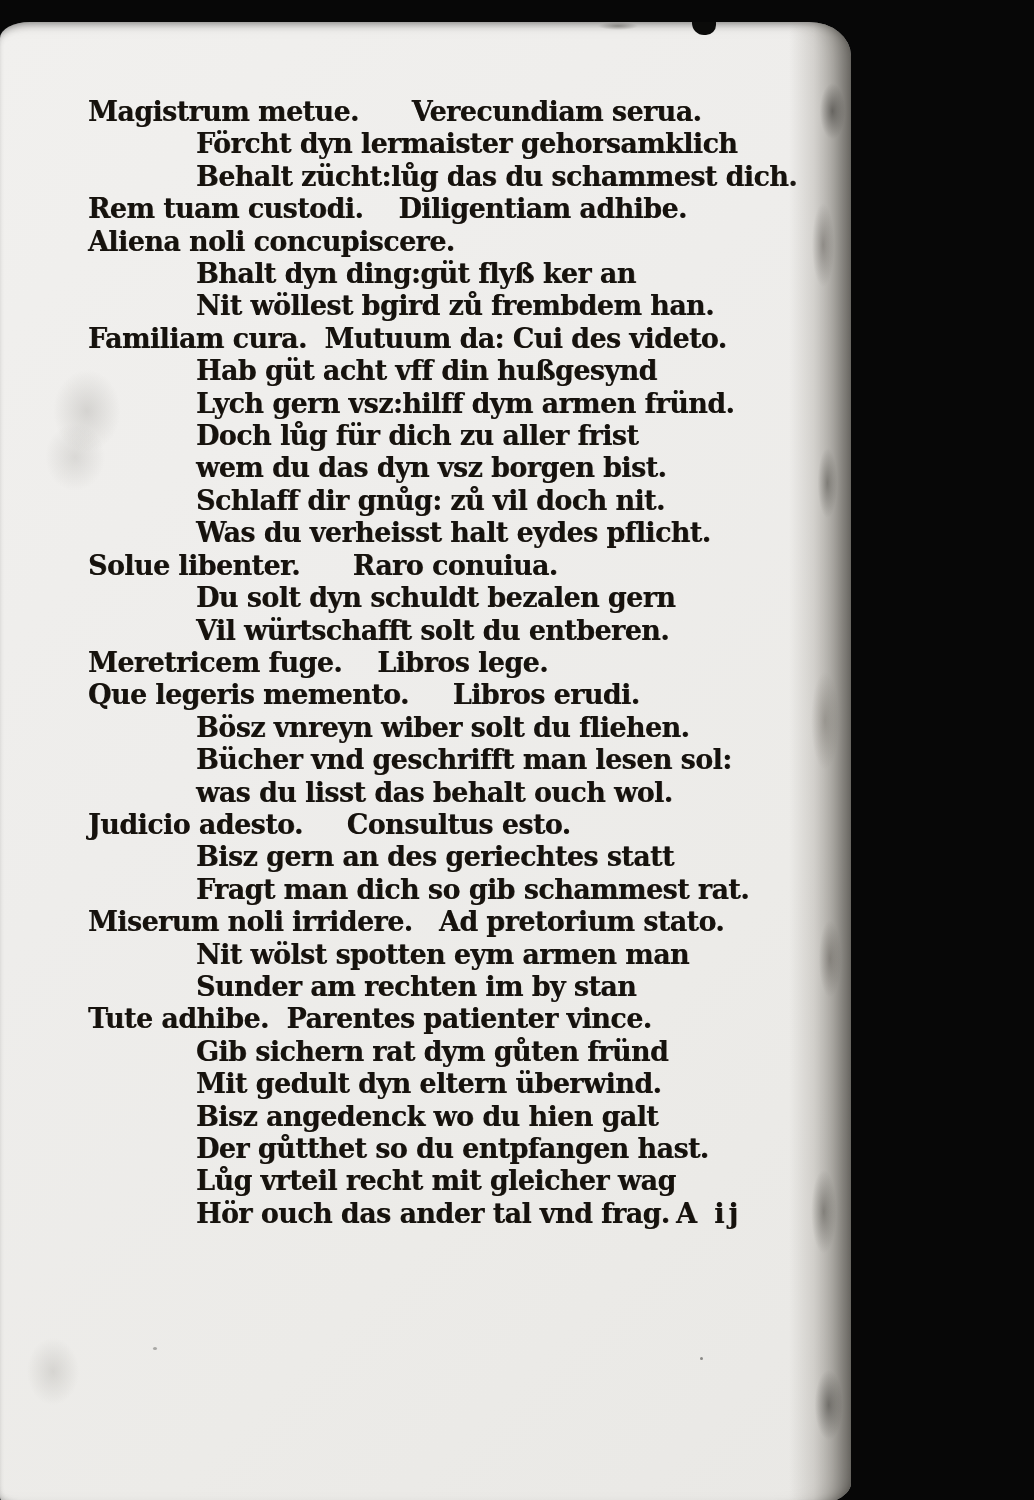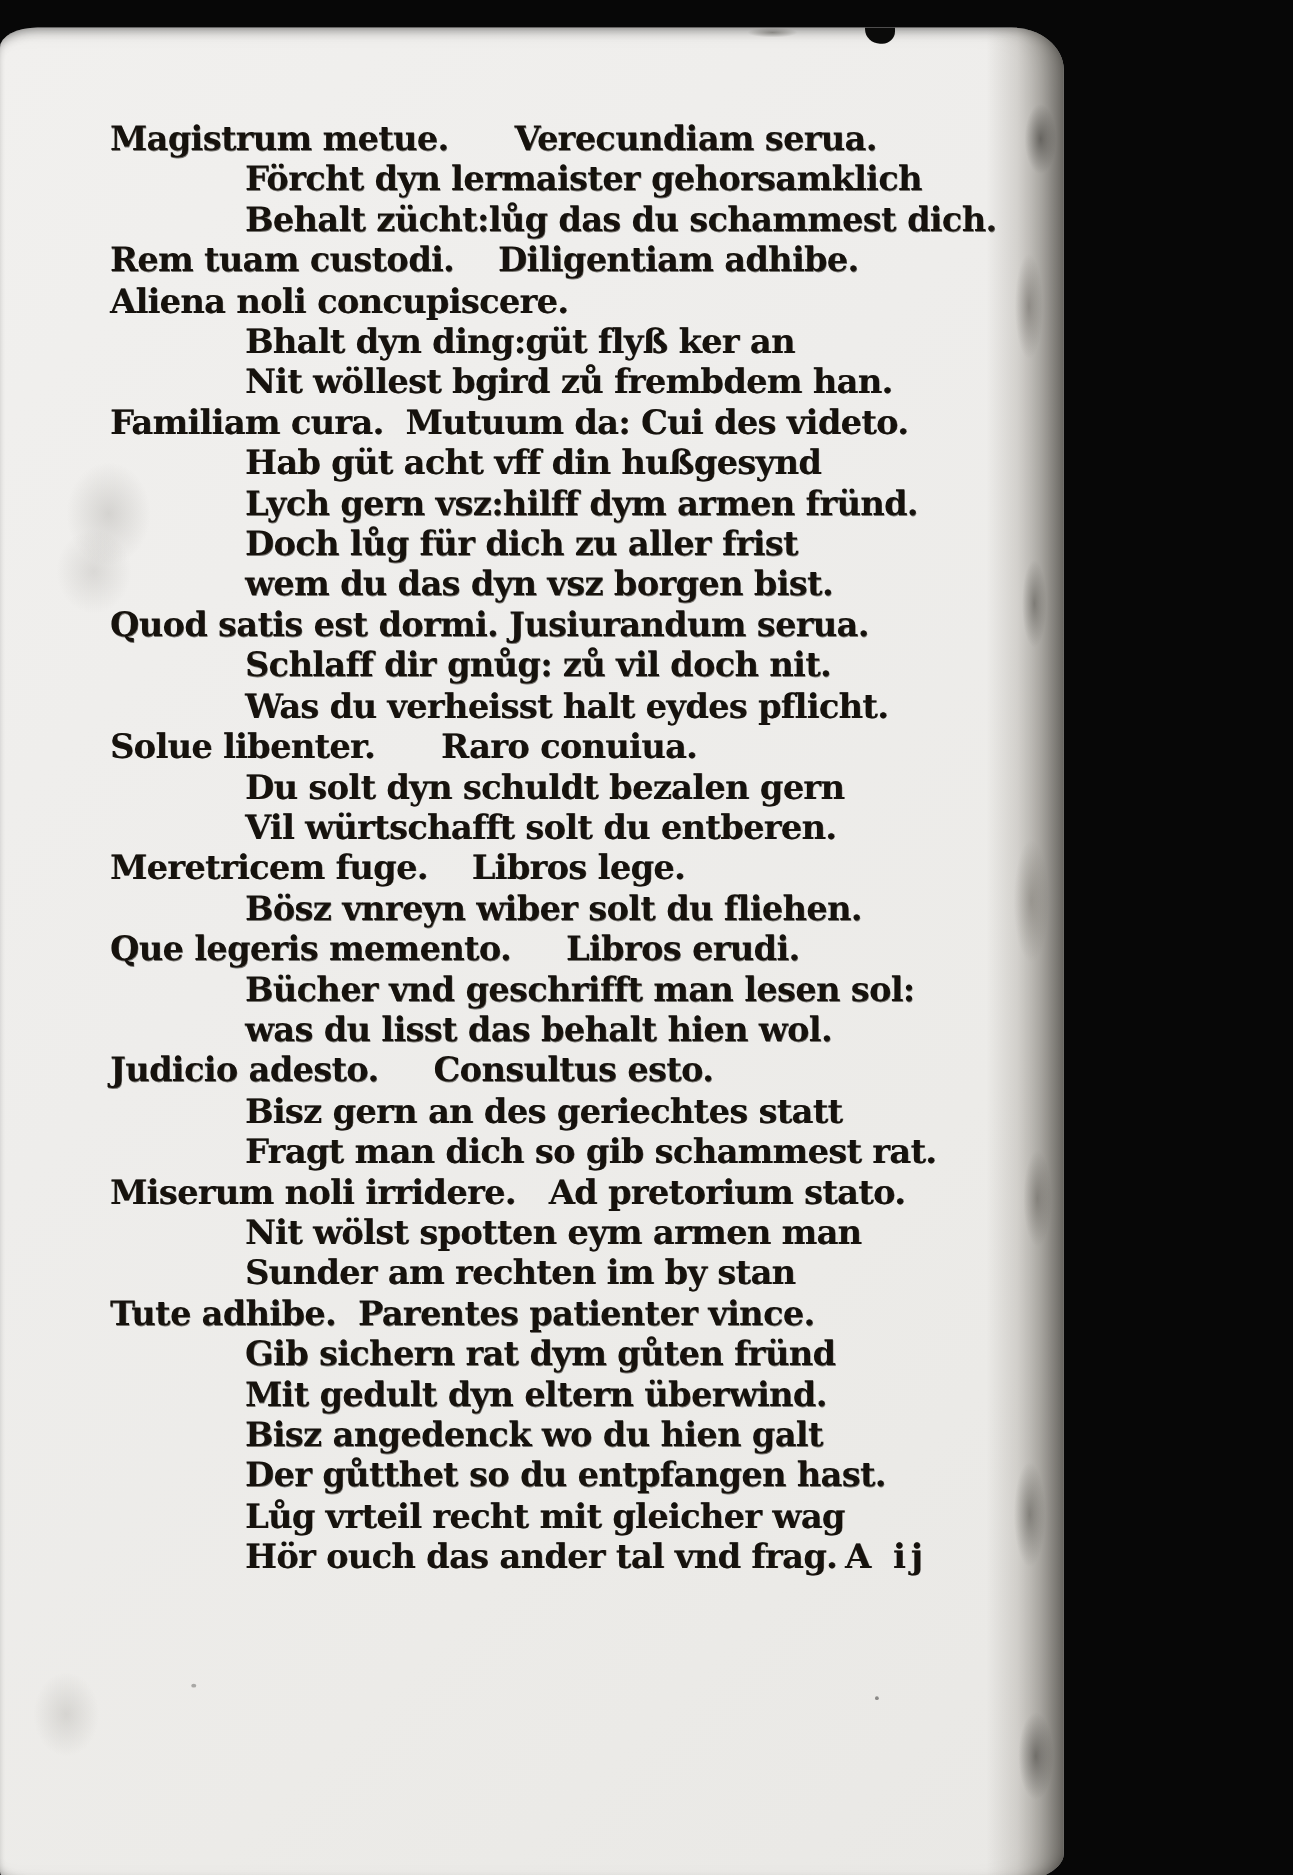--- a/index.html
+++ b/index.html
@@ -106,31 +106,30 @@
       <div class="line german"><span>Behalt zücht:lůg das du schammest dich.</span></div>
       <div class="line latin"><span>Rem tuam custodi.    Diligentiam adhibe.</span></div>
       <div class="line latin"><span>Aliena noli concupiscere.</span></div>
       <div class="line german"><span>Bhalt dyn ding:güt flyß ker an</span></div>
       <div class="line german"><span>Nit wöllest bgird zů frembdem han.</span></div>
       <div class="line latin"><span>Familiam cura.  Mutuum da: Cui des videto.</span></div>
       <div class="line german"><span>Hab güt acht vff din hußgesynd</span></div>
       <div class="line german"><span>Lych gern vsz:hilff dym armen fründ.</span></div>
       <div class="line german"><span>Doch lůg für dich zu aller frist</span></div>
       <div class="line german"><span>wem du das dyn vsz borgen bist.</span></div>
-      <div class="line latin"><span>Quod satis est dormi. Jusiurandum serua.</span></div>
       <div class="line german"><span>Schlaff dir gnůg: zů vil doch nit.</span></div>
       <div class="line german"><span>Was du verheisst halt eydes pflicht.</span></div>
       <div class="line latin"><span>Solue libenter.      Raro conuiua.</span></div>
       <div class="line german"><span>Du solt dyn schuldt bezalen gern</span></div>
       <div class="line german"><span>Vil würtschafft solt du entberen.</span></div>
       <div class="line latin"><span>Meretricem fuge.    Libros lege.</span></div>
+      <div class="line latin"><span>Que legeris memento.     Libros erudi.</span></div>
       <div class="line german"><span>Bösz vnreyn wiber solt du fliehen.</span></div>
-      <div class="line latin"><span>Que legeris memento.     Libros erudi.</span></div>
       <div class="line german"><span>Bücher vnd geschrifft man lesen sol:</span></div>
-      <div class="line german"><span>was du lisst das behalt hien wol.</span></div>
+      <div class="line german"><span>was du lisst das behalt ouch wol.</span></div>
       <div class="line latin"><span>Judicio adesto.     Consultus esto.</span></div>
       <div class="line german"><span>Bisz gern an des geriechtes statt</span></div>
       <div class="line german"><span>Fragt man dich so gib schammest rat.</span></div>
       <div class="line latin"><span>Miserum noli irridere.   Ad pretorium stato.</span></div>
       <div class="line german"><span>Nit wölst spotten eym armen man</span></div>
       <div class="line german"><span>Sunder am rechten im by stan</span></div>
       <div class="line latin"><span>Tute adhibe.  Parentes patienter vince.</span></div>
       <div class="line german"><span>Gib sichern rat dym gůten fründ</span></div>
       <div class="line german"><span>Mit gedult dyn eltern überwind.</span></div>
       <div class="line german"><span>Bisz angedenck wo du hien galt</span></div>

